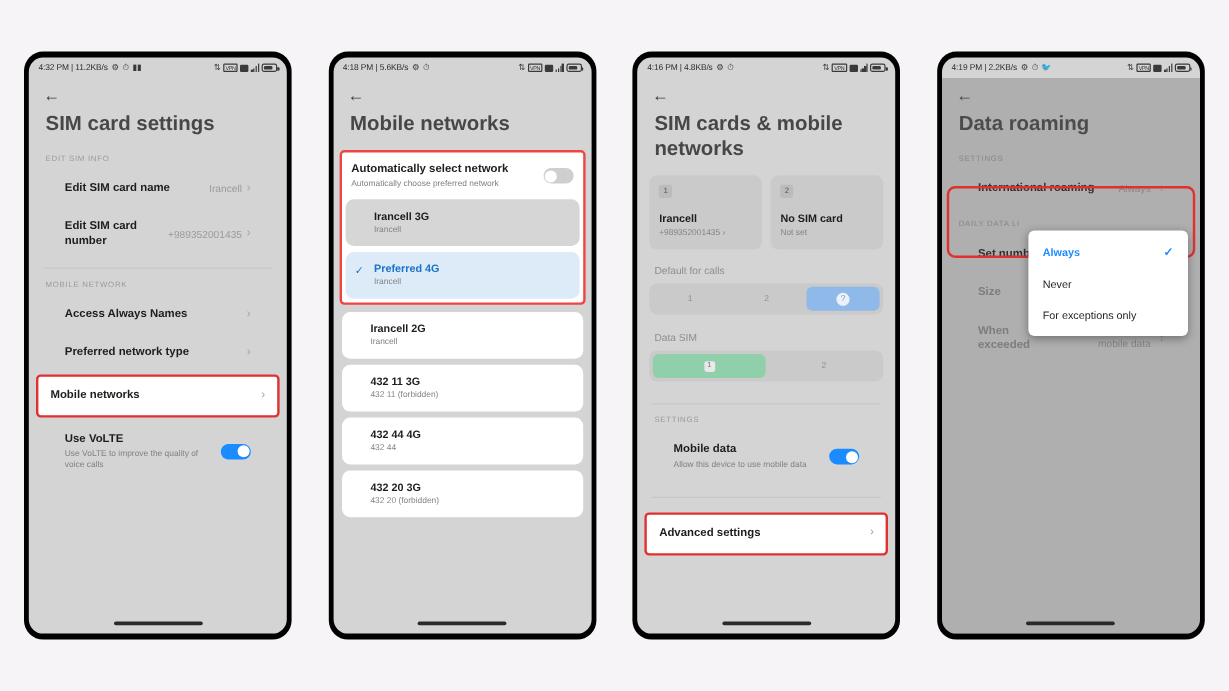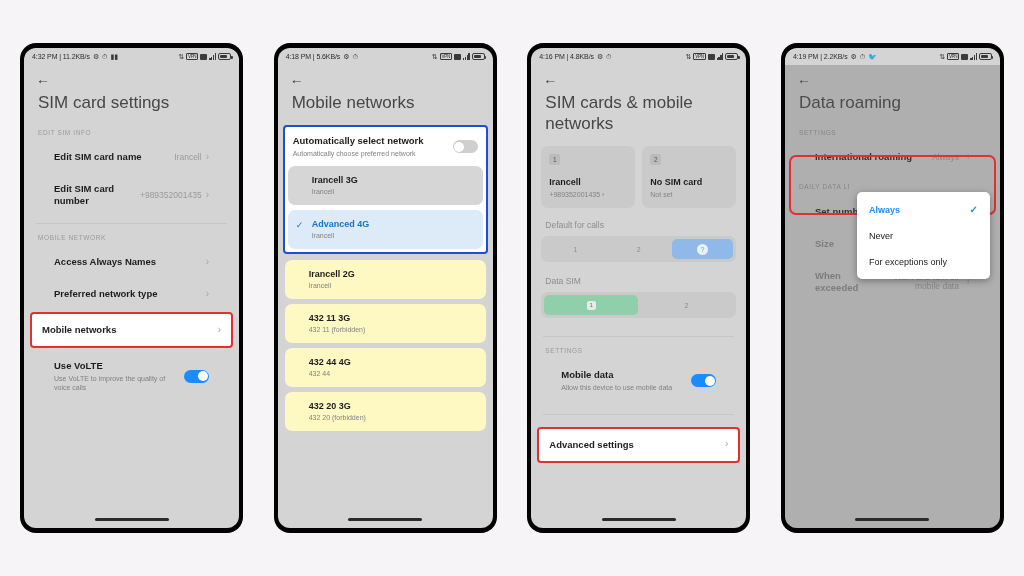--- a/index.html
+++ b/index.html
@@ -46,21 +46,21 @@
   .bars i { display: block; width: 1.3px; background: #3a3a3a; }
   .bars i:nth-child(1){height:2px}.bars i:nth-child(2){height:3.5px}
   .bars i:nth-child(3){height:5px}.bars i:nth-child(4){height:7px}
   .batt { display: inline-block; width: 13px; height: 7px; border: 1px solid #3a3a3a; border-radius: 2px; position: relative; }
   .batt:after { content:""; position:absolute; right:-2.5px; top:2px; width:1.5px; height:3px; background:#3a3a3a; border-radius:0 1px 1px 0; }
   .batt span { position:absolute; left:1px; top:1px; bottom:1px; width:7px; background:#3a3a3a; border-radius:1px; }
 
   
   .page { flex: 1 1 auto; position: relative; overflow: hidden; display: flex; flex-direction: column; }
   .backbtn { padding: 7px 12px 2px; font-size: 14px; line-height: 14px; color: #3c3c3c; cursor: pointer; width: 34px; }
-  .title { padding: 4px 14px 12px; font-size: 17px; line-height: 21px; color: #474747; font-weight: 400; }
+  .title { padding: 4px 14px 12px; font-size: 17px; line-height: 21px; color: #474747; font-weight: 700; }
   .title.two { padding-bottom: 10px; }
 
   .sectionlabel { padding: 4px 14px 5px; font-size: 6.5px; letter-spacing: 0.6px; color: #9a9a9a; text-transform: uppercase; }
 
   .row { display: flex; align-items: center; justify-content: space-between; padding: 10px 30px; gap: 6px; }
   .row-main { min-width: 0; }
   .row-title { font-size: 9.5px; font-weight: bold; color: #1d1d1d; line-height: 12px; }
   .row-sub { font-size: 7px; color: #818181; line-height: 9px; margin-top: 2px; }
   .row-val { font-size: 8.5px; color: #9a9a9a; text-align: right; white-space: nowrap; }
   .chev { font-size: 10px; color: #a5a5a5; margin-left: 4px; line-height: 10px; }
@@ -68,27 +68,27 @@
   .highlight { background: #fff; border: 2px solid #e03030; border-radius: 4px; margin: 2px 6px; padding: 10px 10px; }
 
   
   .toggle { width: 25px; height: 13px; border-radius: 7px; background: #1a8cff; position: relative; flex: 0 0 auto; }
   .toggle i { position: absolute; top: 1.5px; right: 1.5px; width: 10px; height: 10px; border-radius: 50%; background: #fff; }
   .toggle.off { background: #cfcfcf; }
   .toggle.off i { right: auto; left: 1.5px; }
 
   
   .netlist { padding: 0 7px; display: flex; flex-direction: column; gap: 5px; }
-  .netcard { background: #fef9c3; border-radius: 7px; padding: 9px 10px 9px 24px; position: relative; }
+  .netcard { background: #ffffff; border-radius: 7px; padding: 9px 10px 9px 24px; position: relative; }
   .netcard.sel { background: #ddeaf7; }
   .netcard .nm { font-size: 9px; font-weight: bold; color: #1d1d1d; line-height: 11px; }
   .netcard.sel .nm { color: #1a73c8; }
   .netcard .ns { font-size: 7px; color: #838383; margin-top: 1px; line-height: 9px; }
   .check { position: absolute; left: 8px; top: 11px; color: #1a73c8; font-size: 9px; line-height: 9px; }
-  .autobox { border: 2px solid #1d4ed8; border-radius: 4px; margin: 0 5px; background: #fff; padding: 0; }
+  .autobox { border: 2px solid #ef4444; border-radius: 4px; margin: 0 5px; background: #fff; padding: 0; }
   .autobox .row { padding: 8px 8px; }
   .autobox .netlist { padding: 0 3px 3px; }
   .autobox .netcard { background: #d6d6d6; }
   .autobox .netcard.sel { background: #ddeaf7; }
 
   
   .simcards { display: flex; gap: 7px; padding: 2px 10px 10px; }
   .simcard { flex: 1 1 0; background: #cacaca; border-radius: 7px; padding: 8px 8px 9px; min-width: 0; }
   .simnum { width: 11px; height: 11px; border-radius: 2px; background: #bcbcbc; color: #555; font-size: 6.5px; line-height: 11px; text-align: center; margin-bottom: 12px; }
   .simname { font-size: 9px; font-weight: bold; color: #1d1d1d; line-height: 11px; }
@@ -246,21 +246,21 @@
                 <i></i>
               </div>
           </div>
           <div class="netlist">
             <div class="netcard">
               <div class="nm">Irancell 3G</div>
               <div class="ns">Irancell</div>
             </div>
             <div class="netcard sel">
               <span class="check">✓</span>
-              <div class="nm">Advanced 4G</div>
+              <div class="nm">Preferred 4G</div>
               <div class="ns">Irancell</div>
             </div>
           </div>
         </div>
 
         <div class="netlist" style="margin-top:6px">
           <div class="netcard">
             <div class="nm">Irancell 2G</div>
             <div class="ns">Irancell</div>
           </div>

